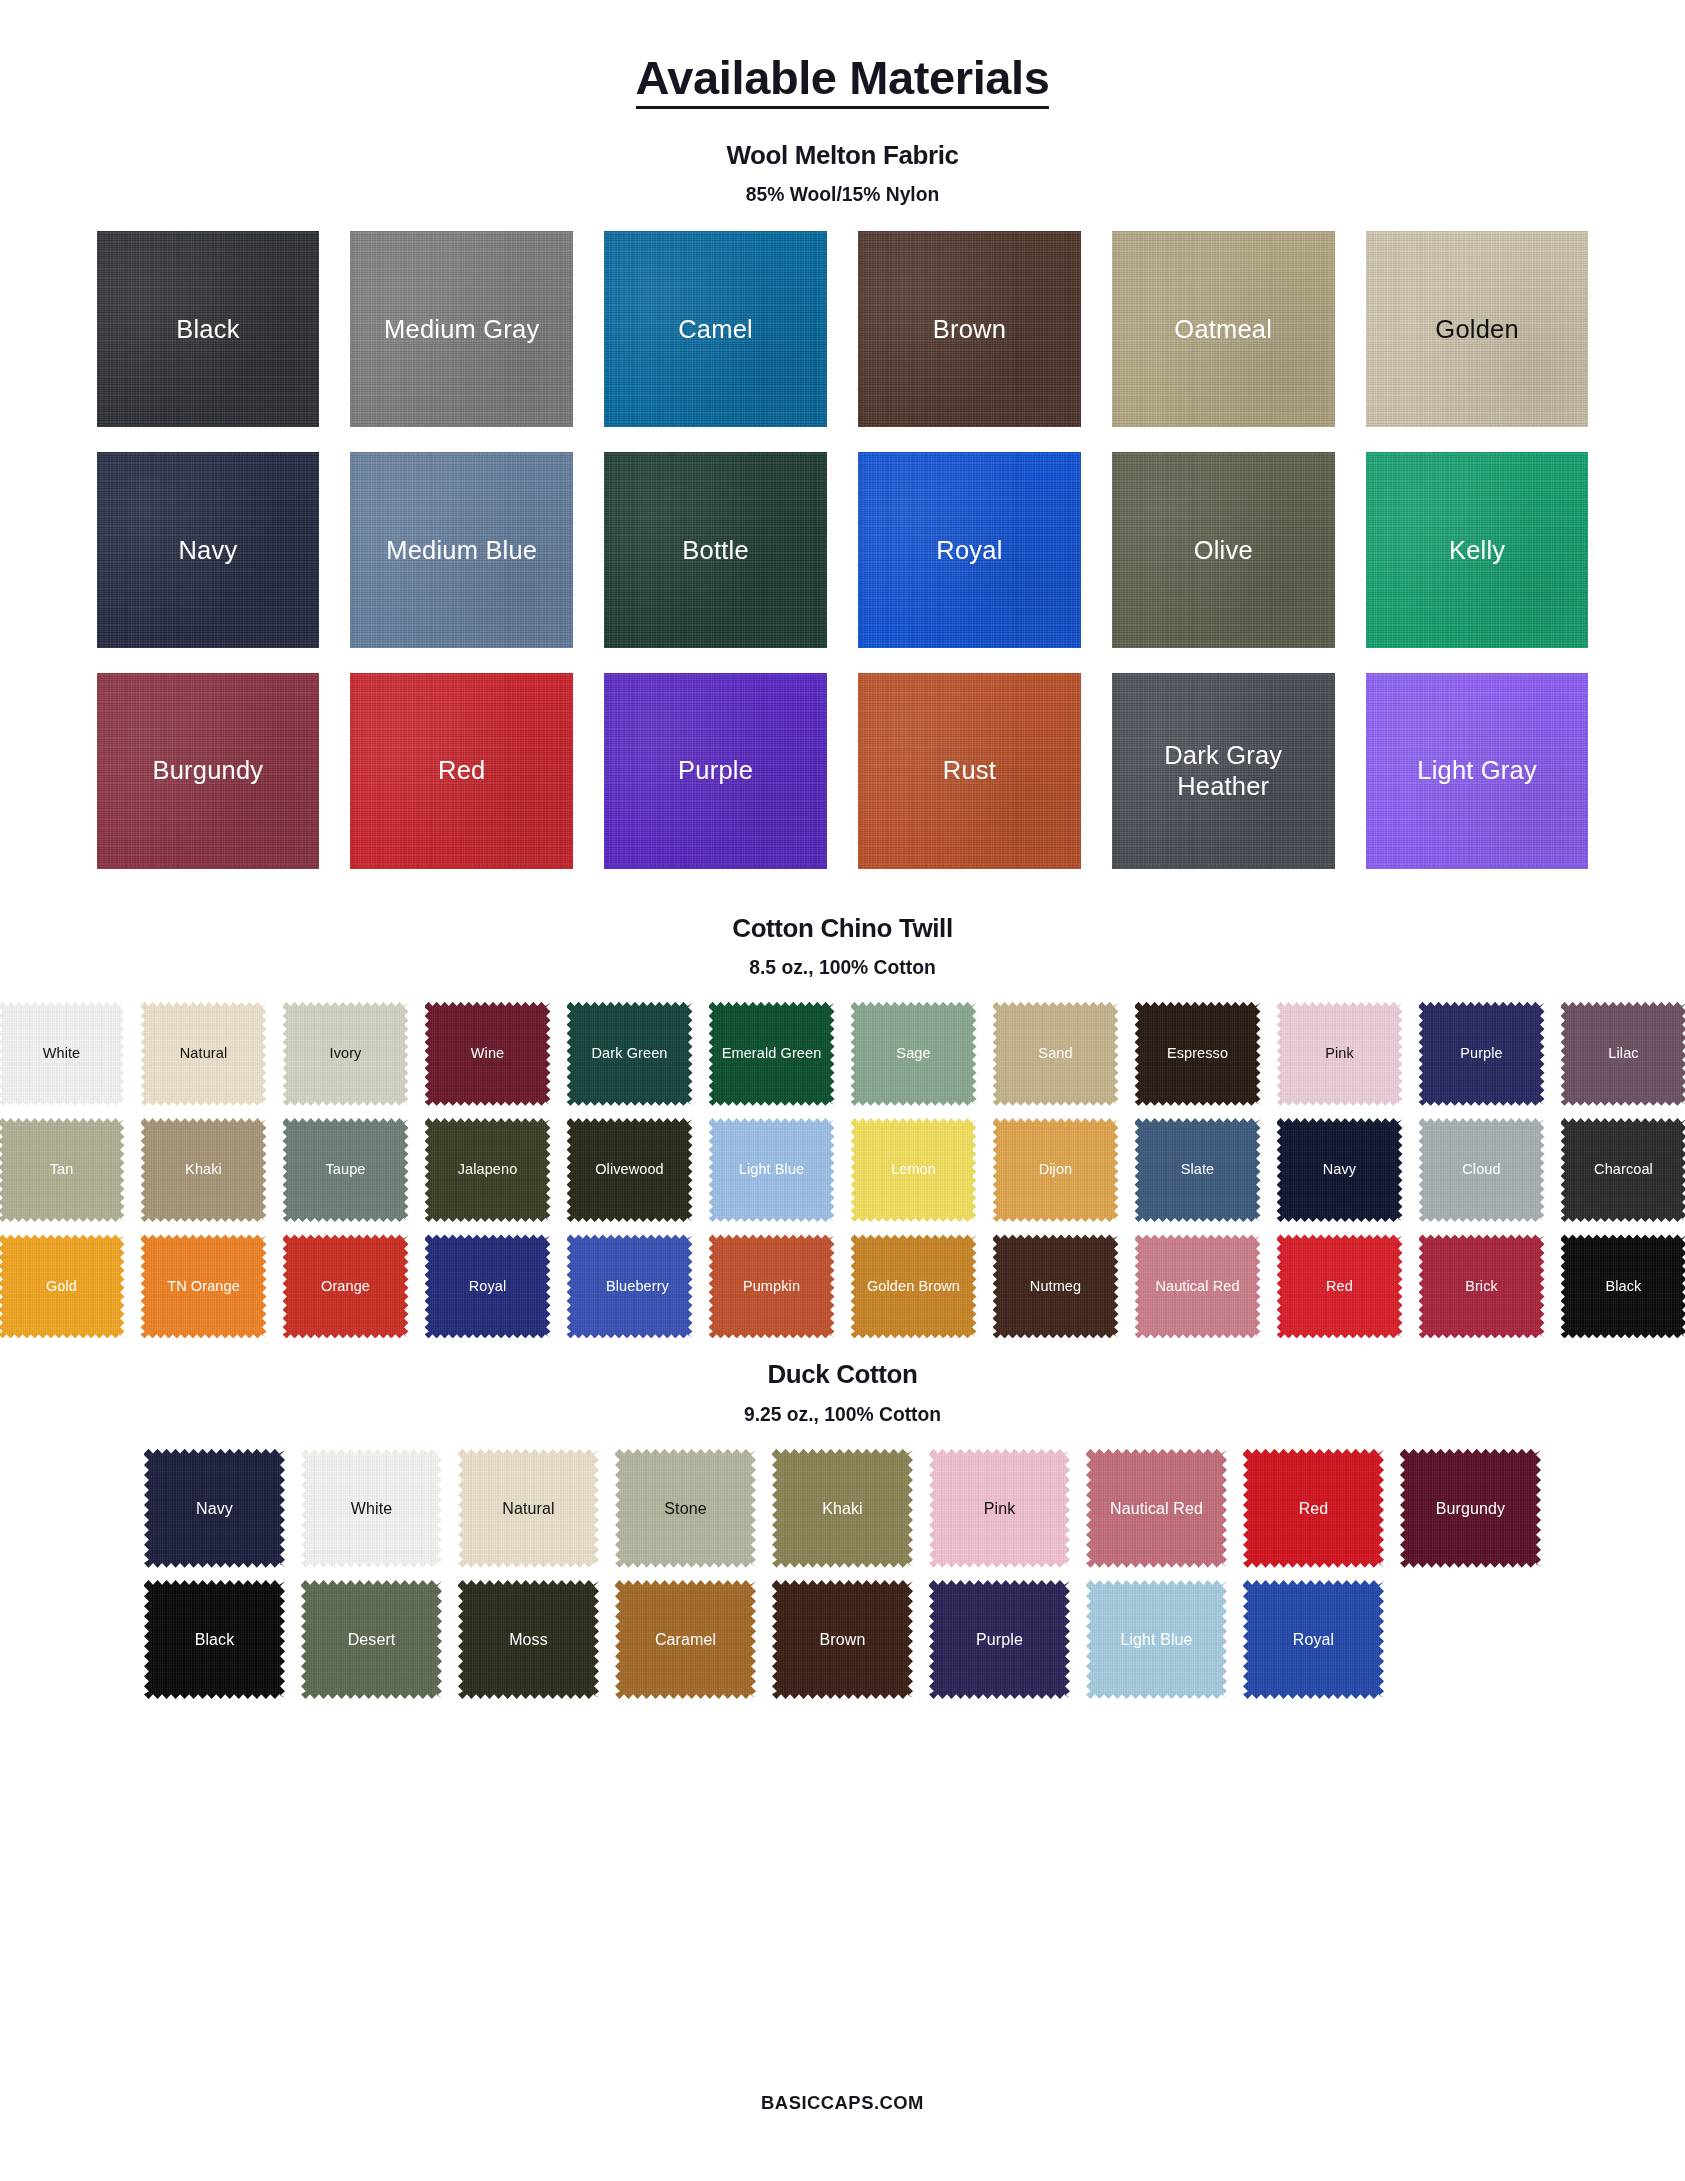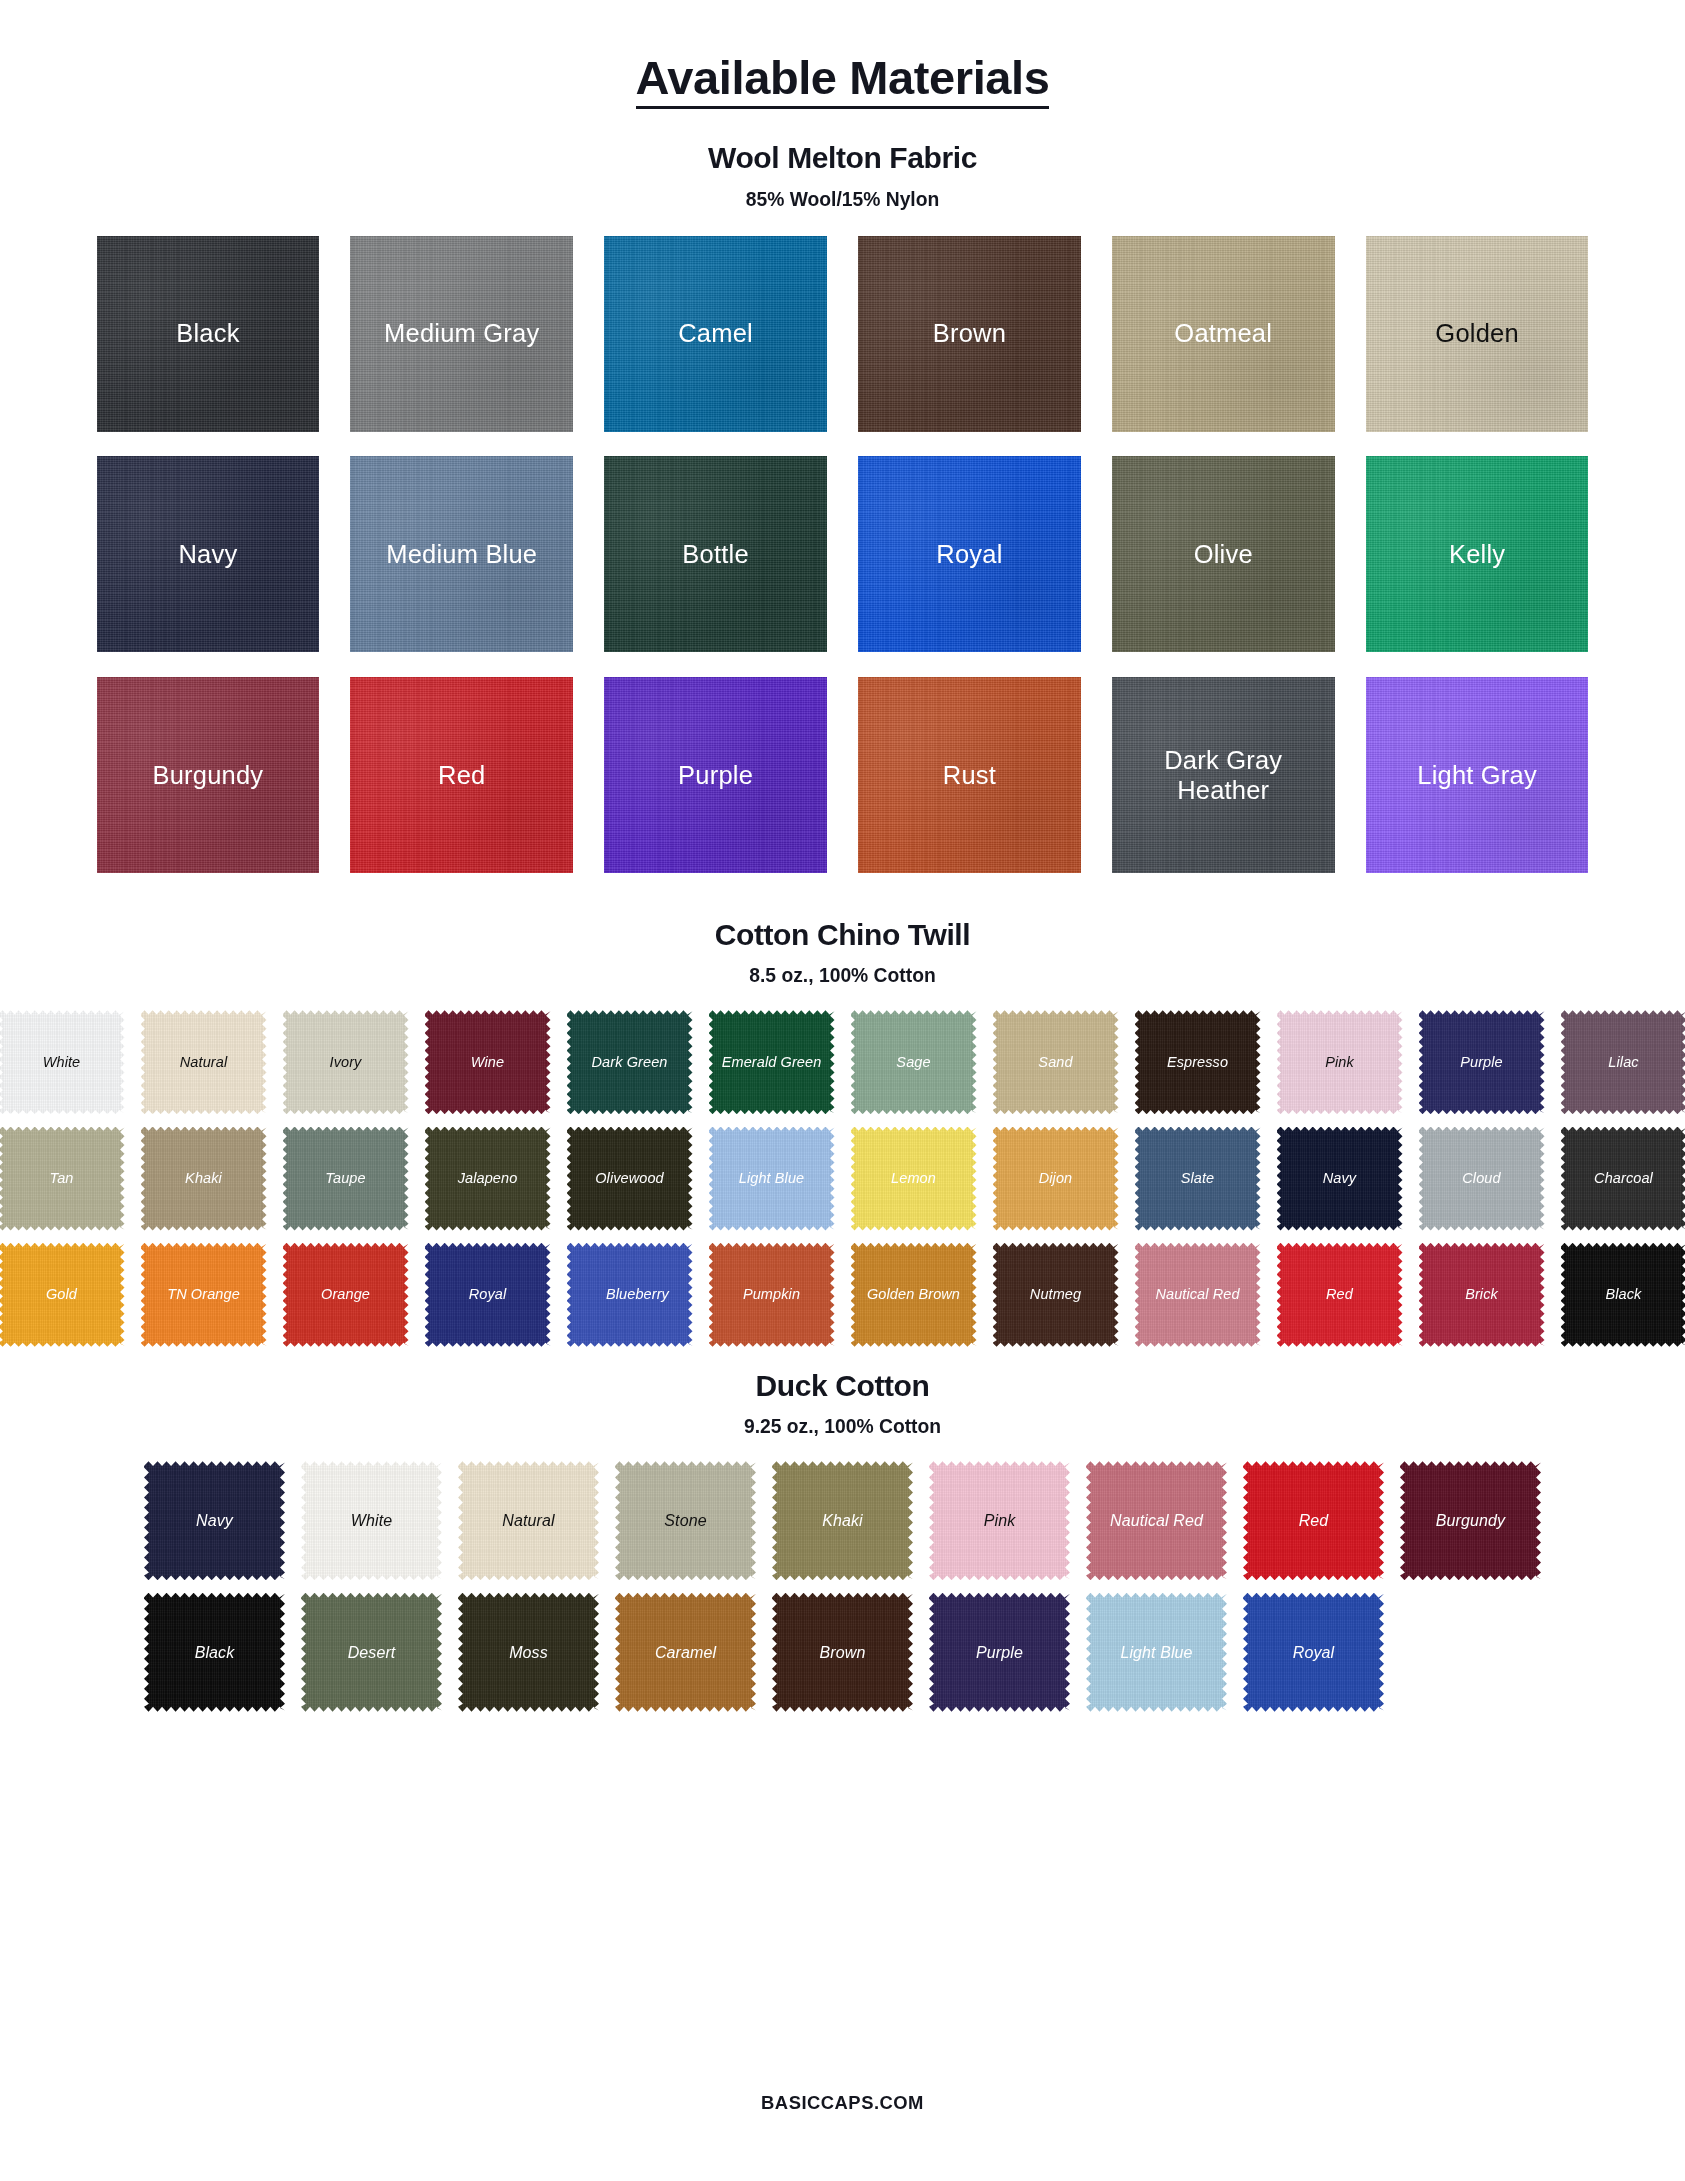--- a/index.html
+++ b/index.html
@@ -31,21 +31,21 @@
     display: inline-block;
     border-bottom: 3.5px solid #14161f;
     padding-bottom: 5px;
   }
 
   .section-head {
     text-align: center;
     margin: 0;
   }
   .section-title {
-    font-size: 30px;
+    font-size: 26px;
     font-weight: 700;
     letter-spacing: -0.4px;
     line-height: 1.05;
     color: #14161f;
     margin: 12px;
   }
   .section-sub {
     font-size: 19.3px;
     font-weight: 600;
     line-height: 1.4;
@@ -171,21 +171,20 @@
       repeating-linear-gradient(0deg, rgba(255,255,255,.07) 0 0.9px, rgba(0,0,0,.07) 0.9px 2.6px);
   }
   .sw-label {
     position: relative;
     z-index: 3;
     font-size: 14.5px;
     font-weight: 400;
     line-height: 1.2;
     letter-spacing: 0.1px;
     padding: 0 3.5px;
-    font-style: italic;
   }
   .sw-9 .sw-label { font-size: 16px; }
 
   
   .footer {
     position: absolute;
     left: 0; right: 0;
     bottom: 67px;
     text-align: center;
     font-size: 18.4px;

